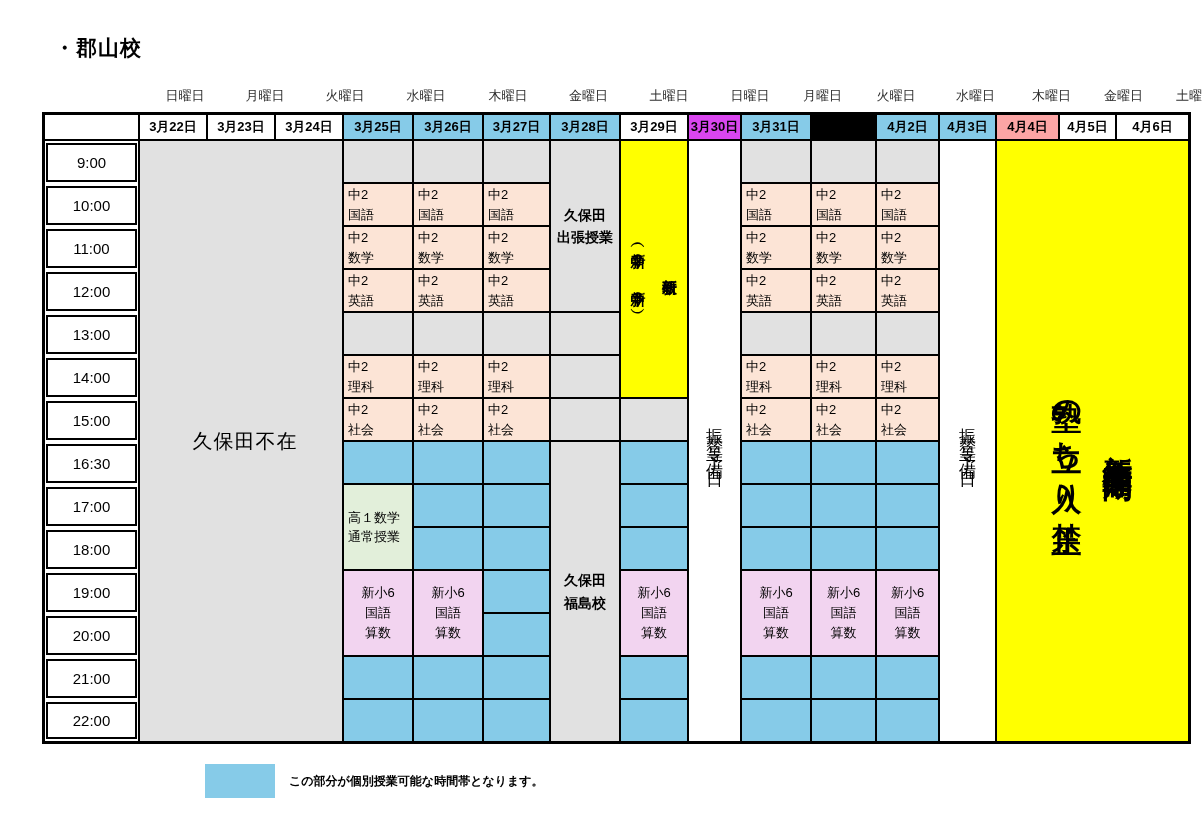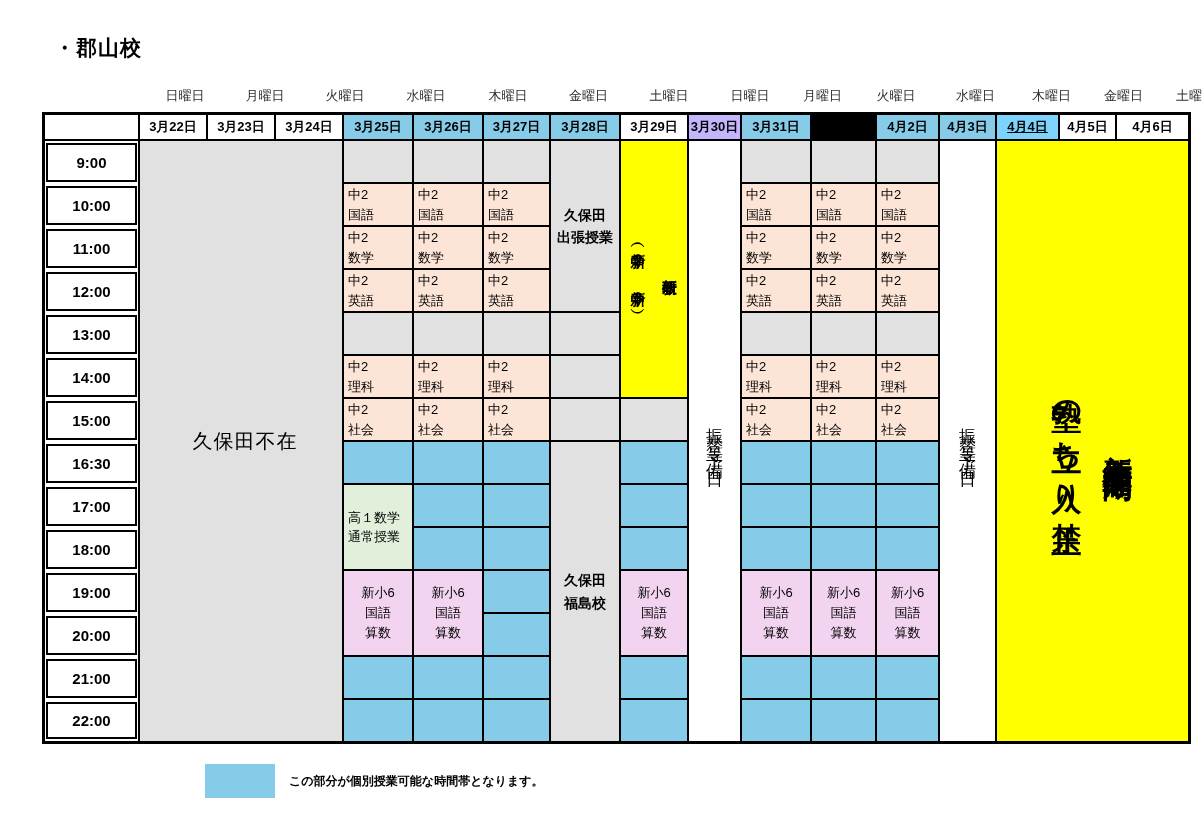--- a/index.html
+++ b/index.html
@@ -26,21 +26,21 @@
   .corner-cell{background:#fff;grid-column:1;grid-row:1;}
   .date-cell{
     background:#fff;display:flex;align-items:center;justify-content:center;
     font-size:13px;font-weight:700;
   }
   .time-col{background:#fff;display:flex;flex-direction:column;}
   .time-slot{height:43px;box-sizing:border-box;padding:2px 1px;display:flex;}
   .time-slot:last-child{height:41px;}
   .time-box{
     flex:1;border:2.5px solid #000;display:flex;align-items:center;justify-content:center;
-    font-size:15px;font-weight:700;background:#fff;
+    font-size:15px;font-weight:400;background:#fff;
   }
   .block{
     display:flex;align-items:center;justify-content:center;
     font-size:13px;line-height:1.5;white-space:pre-line;text-align:center;
   }
   .k-class{justify-content:flex-start;text-align:left;padding-left:4px;}
   .k-classc{line-height:1.55;}
   .k-note{font-weight:700;font-size:14px;line-height:1.6;}
   .k-absent{font-size:20px;letter-spacing:1px;}
   .k-exam{writing-mode:vertical-rl;font-weight:700;font-size:15px;line-height:2.1;letter-spacing:2px;}
@@ -79,26 +79,26 @@
 <div class="sched" id="schedule-grid">
     <div class="corner-cell"></div>
     <div class="date-cell" style="grid-area: 1 / 2; background: rgb(255, 255, 255);">3月22日</div>
     <div class="date-cell" style="grid-area: 1 / 3; background: rgb(255, 255, 255);">3月23日</div>
     <div class="date-cell" style="grid-area: 1 / 4; background: rgb(255, 255, 255);">3月24日</div>
     <div class="date-cell" style="grid-area: 1 / 5; background: rgb(134, 203, 232);">3月25日</div>
     <div class="date-cell" style="grid-area: 1 / 6; background: rgb(134, 203, 232);">3月26日</div>
     <div class="date-cell" style="grid-area: 1 / 7; background: rgb(134, 203, 232);">3月27日</div>
     <div class="date-cell" style="grid-area: 1 / 8; background: rgb(134, 203, 232);">3月28日</div>
     <div class="date-cell" style="grid-area: 1 / 9; background: rgb(255, 255, 255);">3月29日</div>
-    <div class="date-cell" style="grid-area: 1 / 10; background: #c4b5fd;">3月30日</div>
+    <div class="date-cell" style="grid-area: 1 / 10; background: #d946ef;">3月30日</div>
     <div class="date-cell" style="grid-area: 1 / 11; background: rgb(134, 203, 232);">3月31日</div>
     <div class="date-cell" style="grid-area: 1 / 12; background: rgb(134, 203, 232); margin-top: 24px;">4月1日</div>
     <div class="date-cell" style="grid-area: 1 / 13; background: rgb(134, 203, 232);">4月2日</div>
     <div class="date-cell" style="grid-area: 1 / 14; background: rgb(134, 203, 232);">4月3日</div>
-    <div class="date-cell" style="grid-area: 1 / 15; background: #7dd3fc; text-decoration: underline;">4月4日</div>
+    <div class="date-cell" style="grid-area: 1 / 15; background: #fca5a5;">4月4日</div>
     <div class="date-cell" style="grid-area: 1 / 16; background: rgb(255, 255, 255);">4月5日</div>
     <div class="date-cell" style="grid-area: 1 / 17; background: rgb(255, 255, 255);">4月6日</div>
     <div class="time-col" style="grid-area: 2 / 1 / span 14;">
       <div class="time-slot">
         <div class="time-box">9:00</div>
       </div>
       <div class="time-slot">
         <div class="time-box">10:00</div>
       </div>
       <div class="time-slot">

